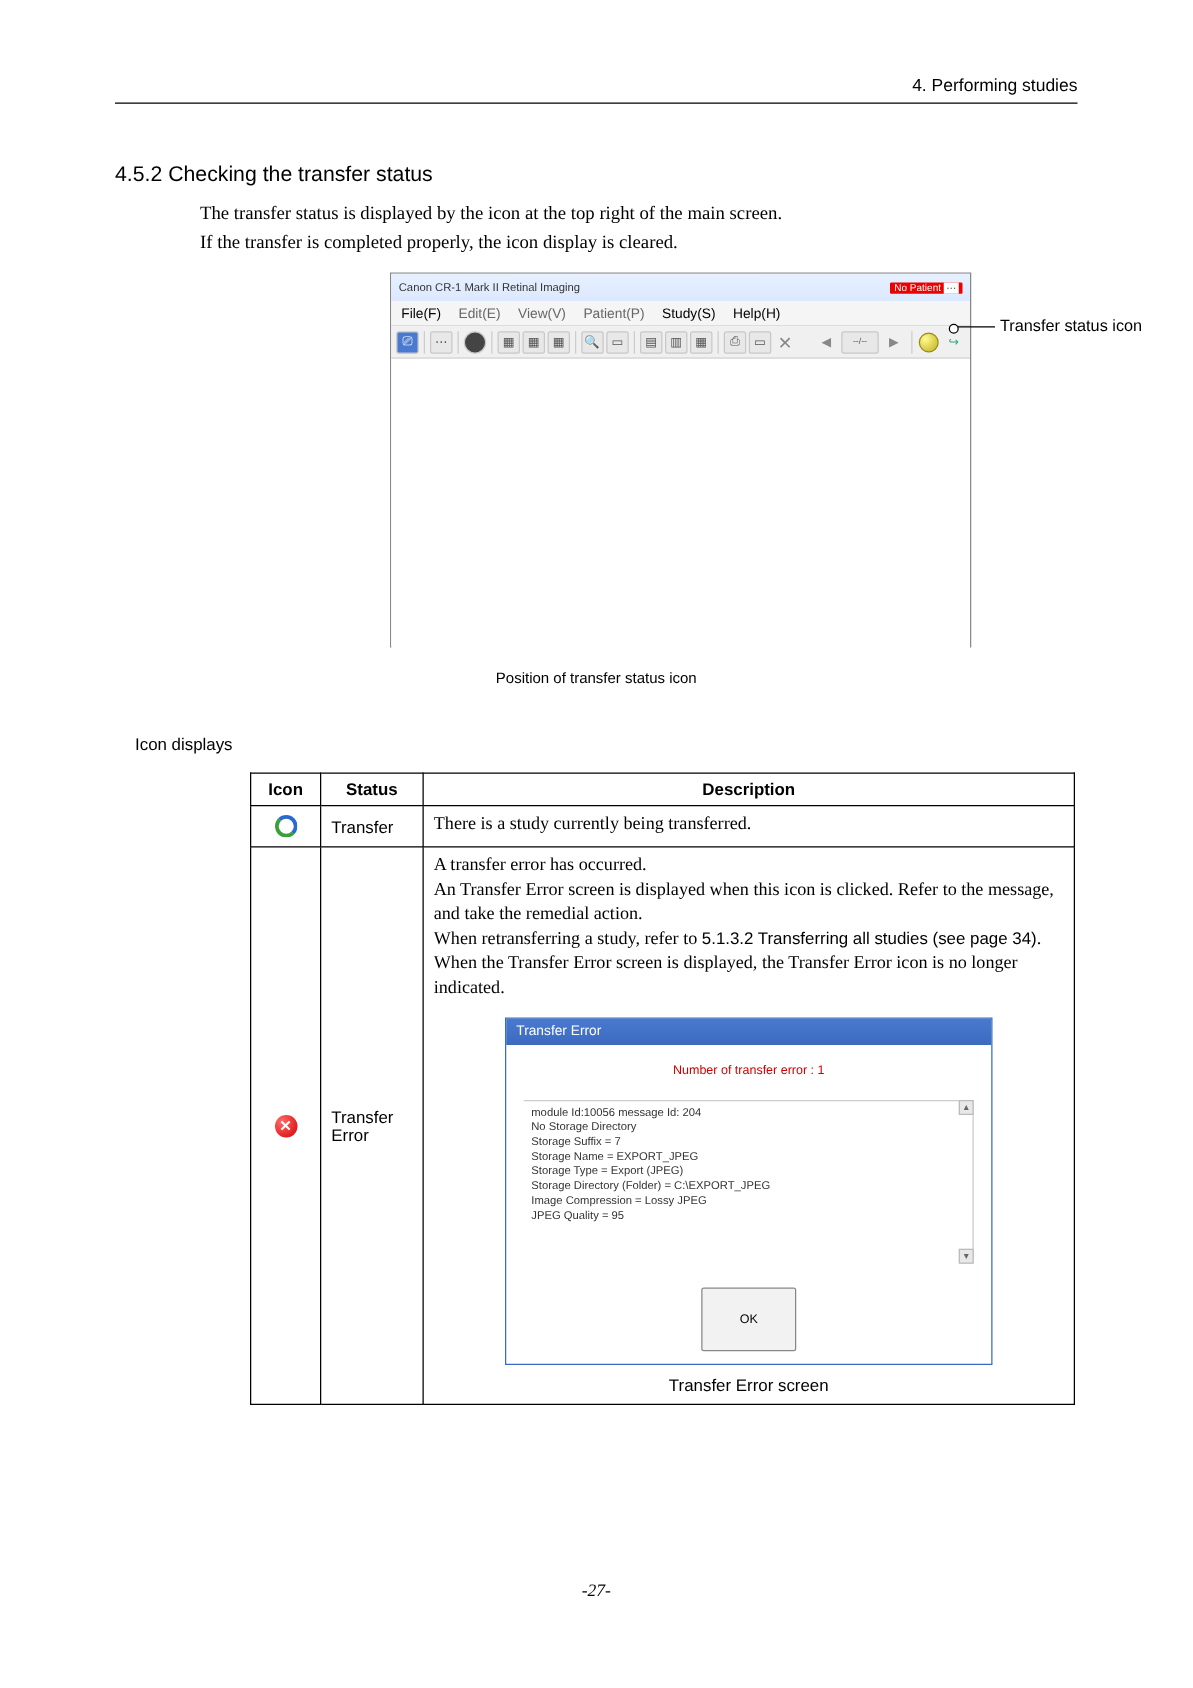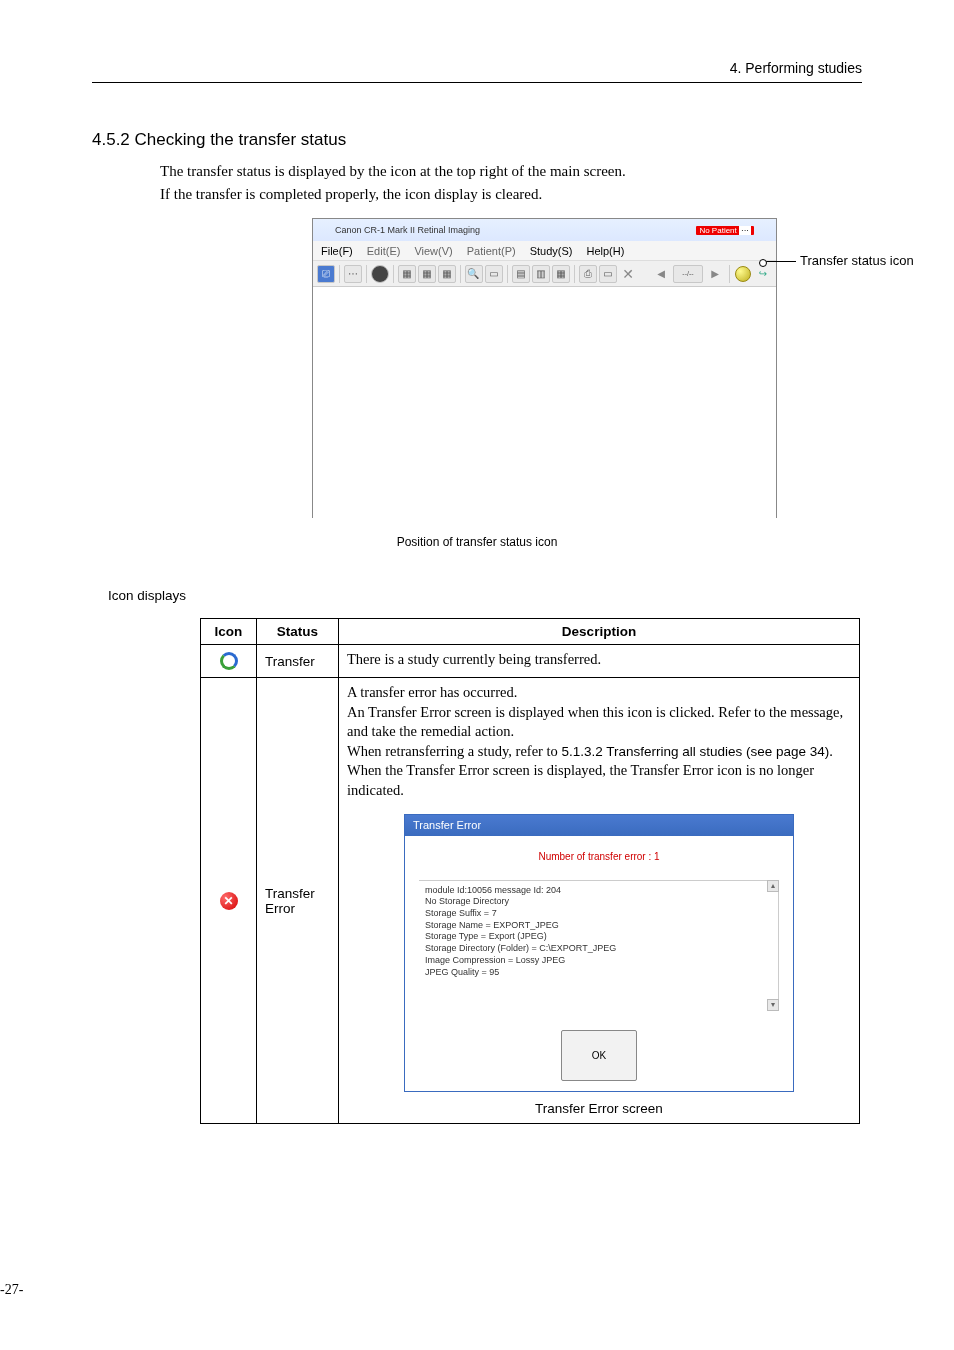--- a/index.html
+++ b/index.html
@@ -50,21 +50,21 @@
     height: 300px;
     border: 1px solid #888;
     background: #fff;
     font-family: Arial, sans-serif;
   }
   .figure1 .titlebar {
     height: 22px;
     background: linear-gradient(#e6f0ff, #dce8ff);
     display: flex;
     align-items: center;
-    padding: 0 22px;
+    padding: 0 6px;
     font-size: 9px;
     color: #333;
     justify-content: space-between;
   }
   .figure1 .titlebar .patient-badge {
     background: #e00;
     color: #fff;
     font-size: 8px;
     padding: 0 3px;
     border-radius: 1px;
@@ -283,24 +283,25 @@
   }
   .transfer-error-caption {
     text-align: center;
     font-family: Arial, sans-serif;
     font-size: 13.5px;
     margin-top: 6px;
   }
 
   .page-number {
     position: absolute;
-    bottom: 52px;
+    bottom: 68px;
     left: 0; right: 0;
-    text-align: left;
+    text-align: center;
     font-size: 14px;
+    font-style: italic;
   }
 </style>
 </head>
 <body>
 
 <div class="header-right">4. Performing studies</div>
 <div class="header-rule"></div>
 
 <div class="section-title">4.5.2 Checking the transfer status</div>
 <div class="body-text body-line1">The transfer status is displayed by the icon at the top right of the main screen.</div>

